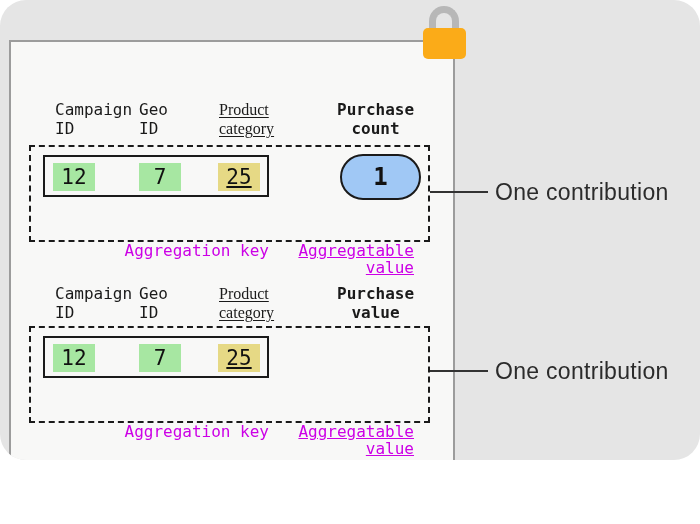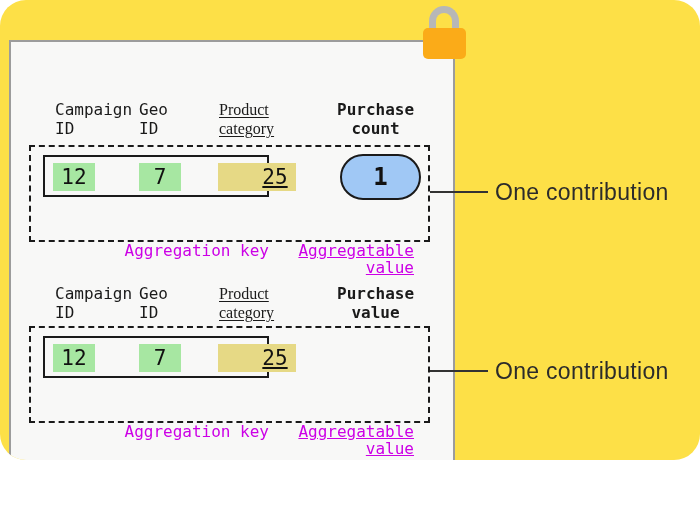--- a/index.html
+++ b/index.html
@@ -1,18 +1,18 @@
 <!DOCTYPE html>
 <html style="--cell-green: #a7e7a2; --cell-yellow: #e6d985; --pill-blue: #a0c8f5; --label-magenta: #cc00e6; --lock-orange: #fbab18; --lock-gray: #b7b7b7; --sheet-fill: #f8f8f7; --sheet-stroke: #9c9c9c;"><head>
 <meta charset="utf-8">
 <style>
   html,body{margin:0;padding:0;background:#ffffff;}
   .stage{
     position:relative;width:700px;height:460px;overflow:hidden;
-    background:#fde047;
+    background:#e5e5e5;
     font-family:"DejaVu Sans Mono",monospace;
     border-radius:26px;
   }
   .sheet-svg{position:absolute;left:0;top:0;z-index:0;}
 
   
   .lock-shackle{
     position:absolute;left:429px;top:6px;width:30px;height:32px;
     box-sizing:border-box;border:7px solid var(--lock-gray);border-bottom:none;
     border-radius:15px 15px 0 0;z-index:2;
@@ -37,21 +37,21 @@
   .keyrect{
     position:absolute;z-index:1;box-sizing:border-box;
     border:2px solid #1a1a1a;width:226px;height:42px;left:43px;
   }
   .cell{
     position:absolute;z-index:2;width:42px;height:28px;
     display:flex;align-items:center;justify-content:center;
     font:21px "DejaVu Sans Mono",monospace;color:#111;
   }
   .cell.green{background:var(--cell-green);}
-  .cell.yellow{background:var(--cell-yellow);padding-left:36px;}
+  .cell.yellow{background:var(--cell-yellow);}
   .cell.yellow .num{text-decoration:underline;text-underline-offset:2px;}
 
   .pill{
     position:absolute;z-index:2;width:77px;height:42px;left:340px;
     box-sizing:content-box;border:2px solid #1a1a1a;border-radius:23px;
     background:var(--pill-blue);
     display:flex;align-items:center;justify-content:center;
     font:bold 24px "DejaVu Sans Mono",monospace;color:#111;
   }
   .maglabel{

